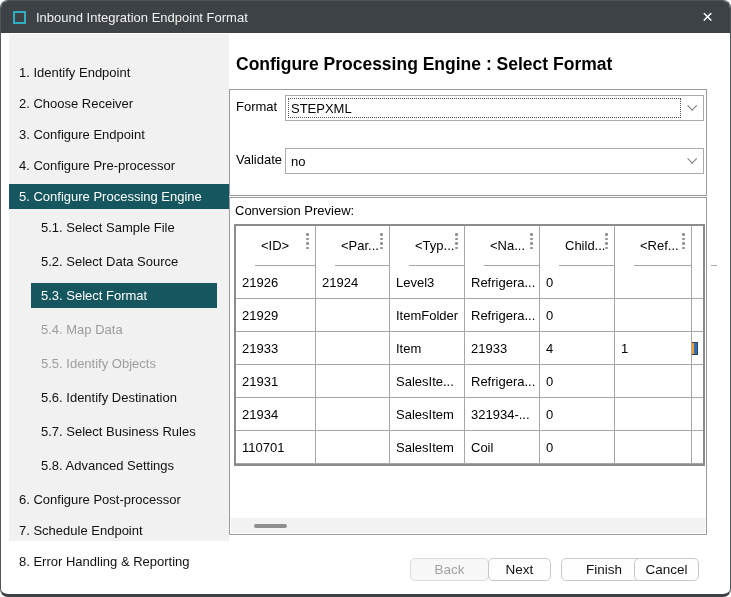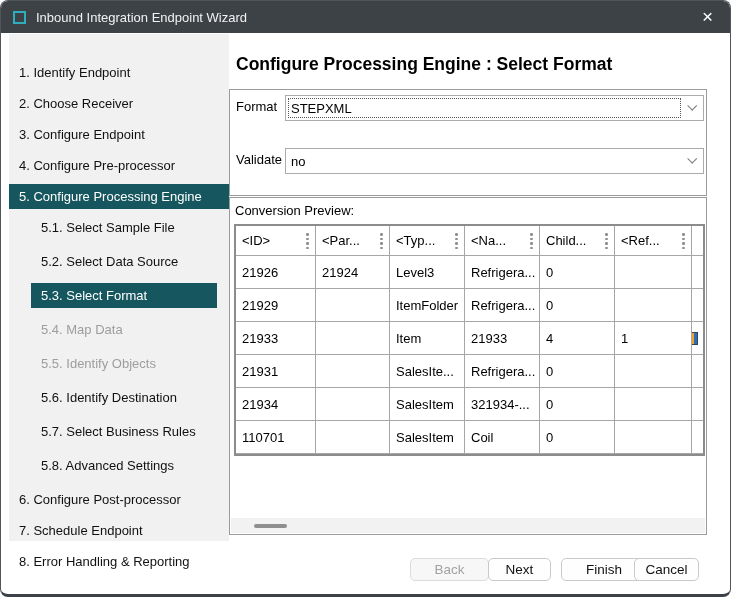--- a/index.html
+++ b/index.html
@@ -60,21 +60,21 @@
   .ptable {
     position:absolute; left:4px; top:26px;
     display:grid; grid-template-columns:80px 74px 75px 75px 75px 77px 11px;
     border:2px solid #8c8c8c; background:#fff;
   }
   .hcell, .tcell {
     border-right:1px solid #a6a6a6; border-bottom:1px solid #a6a6a6;
     font-size:13px; color:#000; background:#fff; position:relative;
     display:flex; align-items:center; overflow:hidden; white-space:nowrap;
   }
-  .hcell { height:30px; padding-left:6px; }
+  .hcell { height:40px; padding-left:6px;margin-left:19px; }
   .tcell { height:33px; padding-left:6px; }
   .hcell:nth-child(7n), .tcell:nth-child(7n) { border-right:none; }
   .kebab { position:absolute; right:6px; top:7px; width:3px; display:flex; flex-direction:column; gap:2px; }
   .kebab i { width:2.5px; height:2.5px; border-radius:50%; background:#8f8f8f; display:block; }
   .ref-icon {
     position:absolute; left:0; top:10px; width:6px; height:13px;
     background:linear-gradient(to right, #f0a22e 2px, #2e6db4 2px);
     border:1px solid #30445e; border-left:none;
   }
   
@@ -97,21 +97,21 @@
   .btn-finish { left:560px; width:86px; }
   .btn-cancel { left:633px; width:65px; }
 </style>
 </head>
 <body>
 
 <div class="window">
 
   <div class="titlebar">
     <div class="app-icon"></div>
-    <div class="titlebar-text">Inbound Integration Endpoint Wizard</div>
+    <div class="titlebar-text">Inbound Integration Endpoint Format</div>
     <div class="close-btn">×</div>
   </div>
 
   <div class="sidebar">
     <div class="side-item lvl1">1. Identify Endpoint</div>
     <div class="side-item lvl1">2. Choose Receiver</div>
     <div class="side-item lvl1">3. Configure Endpoint</div>
     <div class="side-item lvl1">4. Configure Pre-processor</div>
     <div class="side-item lvl1 selected">5. Configure Processing Engine</div>
     <div class="side-item lvl2">5.1. Select Sample File</div>

